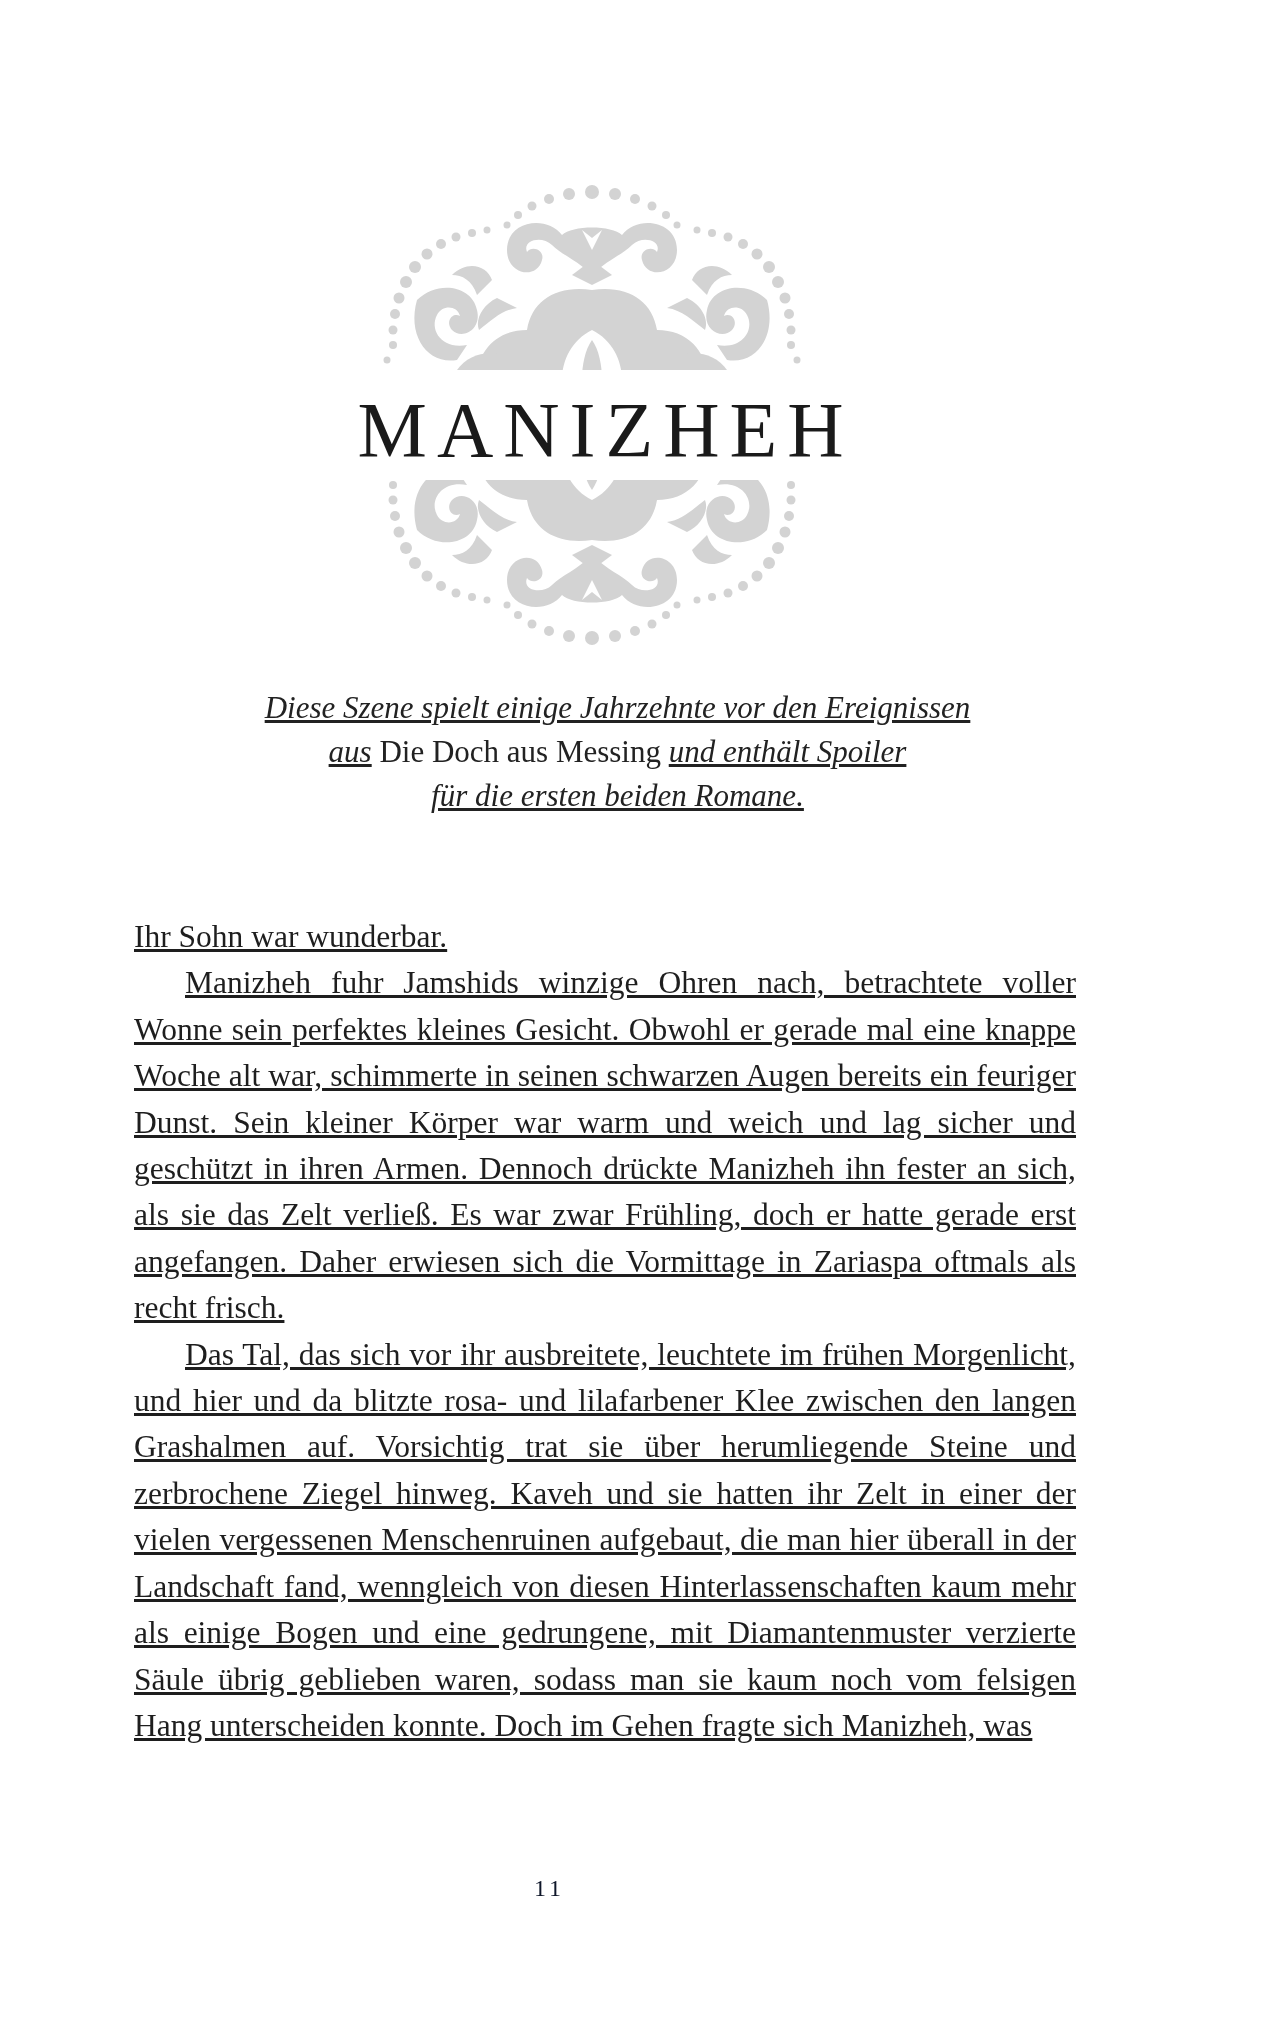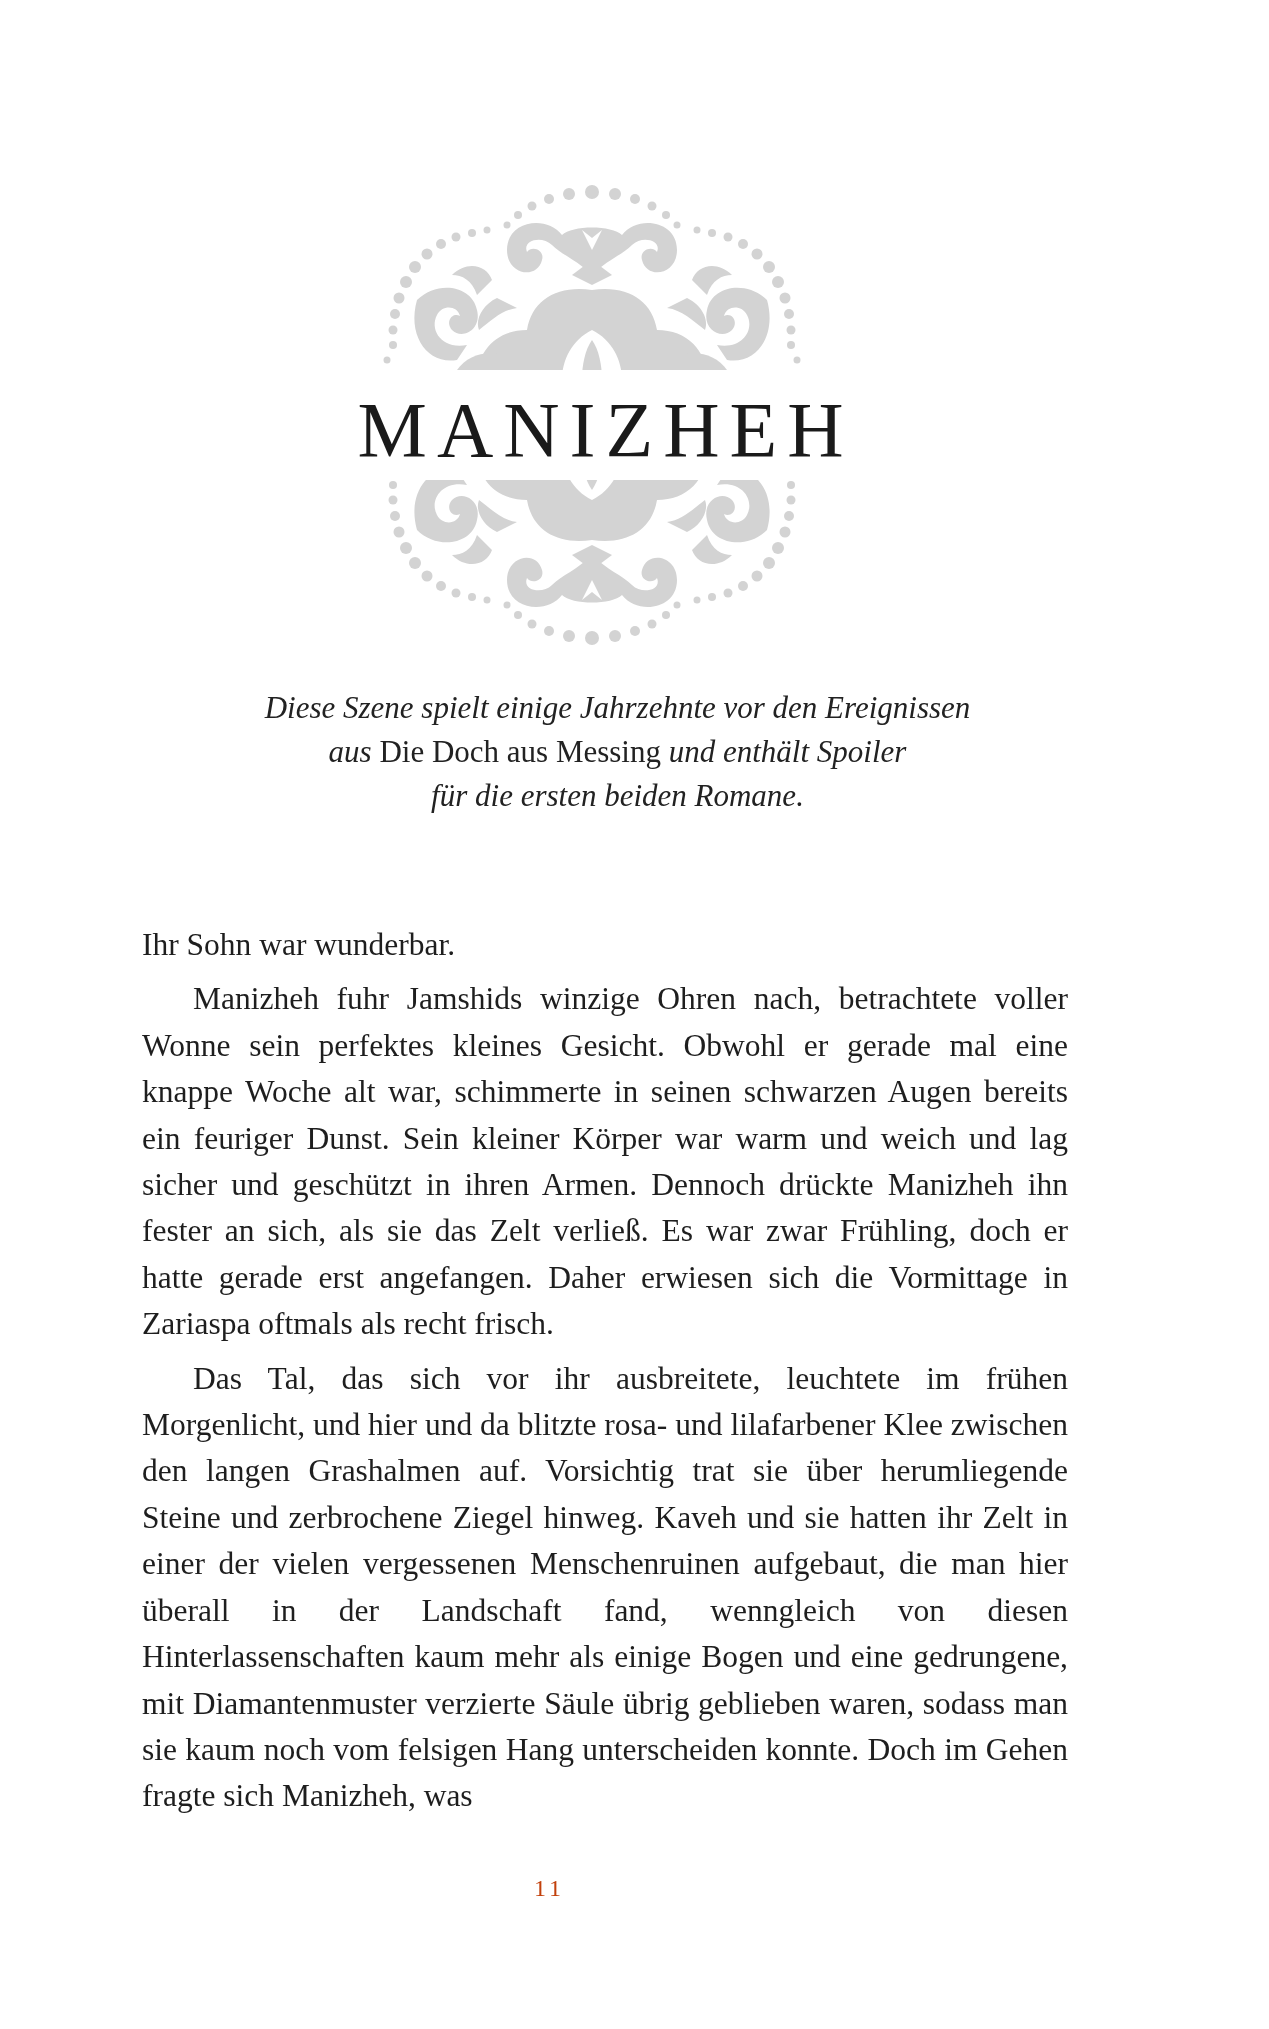--- a/index.html
+++ b/index.html
@@ -17,30 +17,30 @@
     }
     .chapter-title {
       position: absolute; left: 330px; top: 372px; width: 535px; text-align: center;
       font-size: 78px; letter-spacing: 10px; line-height: 100px; font-weight: normal;
       color: #1a1a1a; margin: 8px;
     }
     .epigraph {
       position: absolute; left: 150px; top: 686px; width: 935px; text-align: center;
       font-size: 31px; line-height: 44px; color: #222;
     }
-    .epigraph .it { font-style: italic; }
+    .epigraph .it { font-style: italic; text-decoration: underline; }
     .body-text {
       position: absolute; left: 134px; top: 914px; width: 942px;
       font-size: 31.5px; line-height: 46.4px; text-align: justify; color: #1e1e1e;
     }
-    .body-text p { margin: 8px; text-indent: 51px; }
+    .body-text p { margin: 0; text-indent: 51px; text-decoration: underline; }
     .body-text p.first { text-indent: 0; }
     .page-number {
       position: absolute; left: 0; width: 1099px; top: 1875px; text-align: center;
-      font-size: 24px; letter-spacing: 4px; color: #c2410c;
+      font-size: 24px; letter-spacing: 4px; color: #0f172a;
     }
   </style>
 </head>
 <body>
 
 <div class="ornament">
   <svg viewBox="0 0 470 470" xmlns="http://www.w3.org/2000/svg">
     <g fill="#d3d3d3">
 
       <g id="dots">

